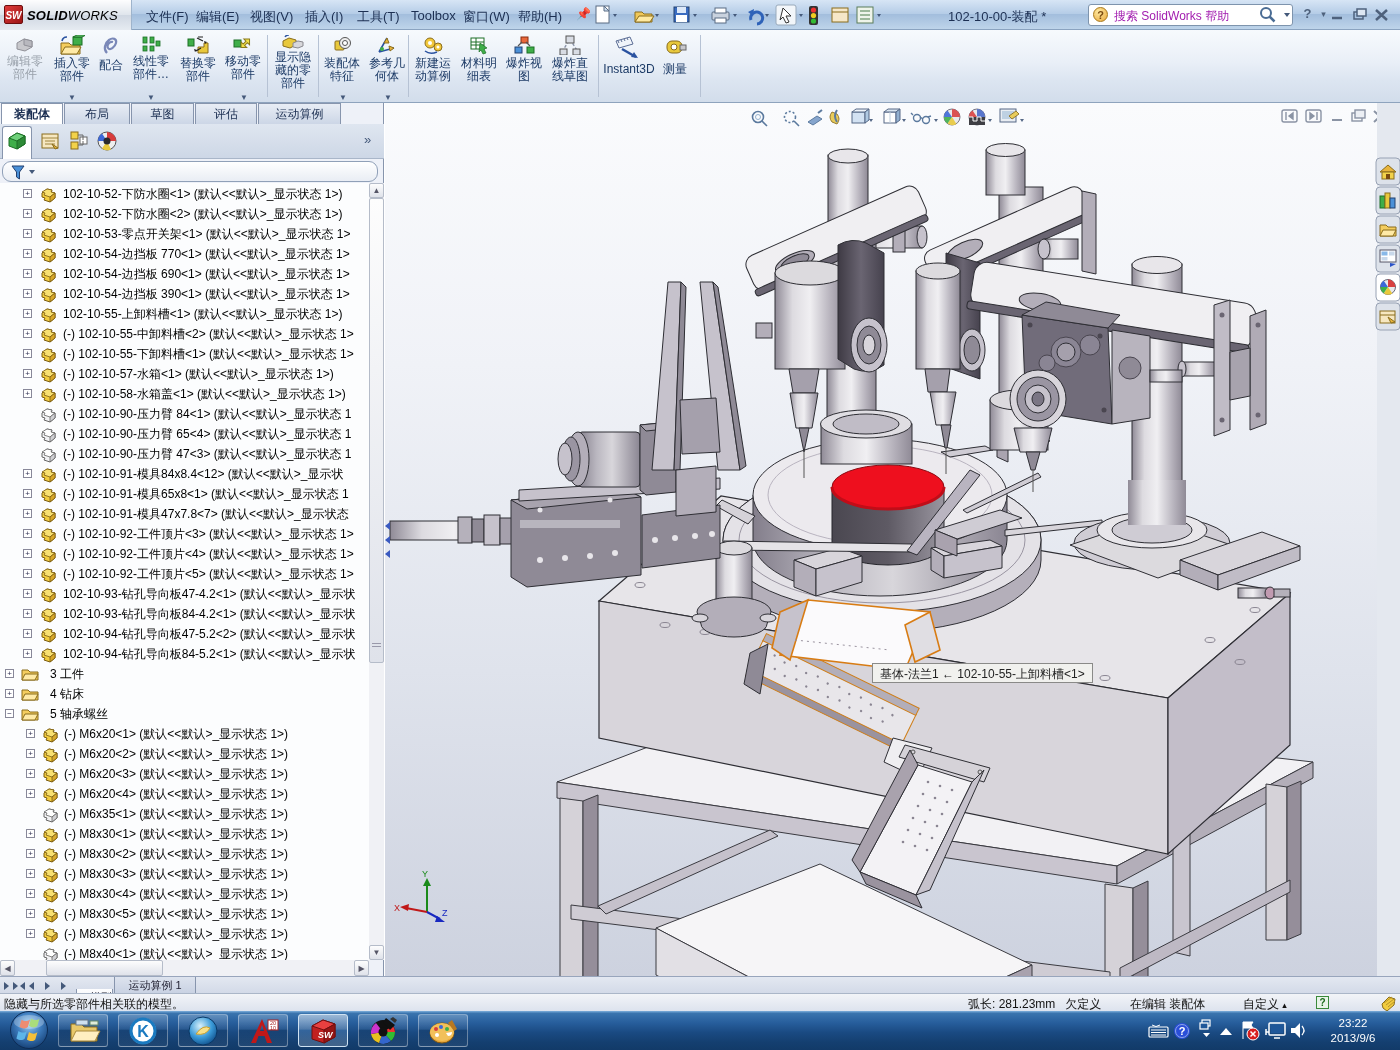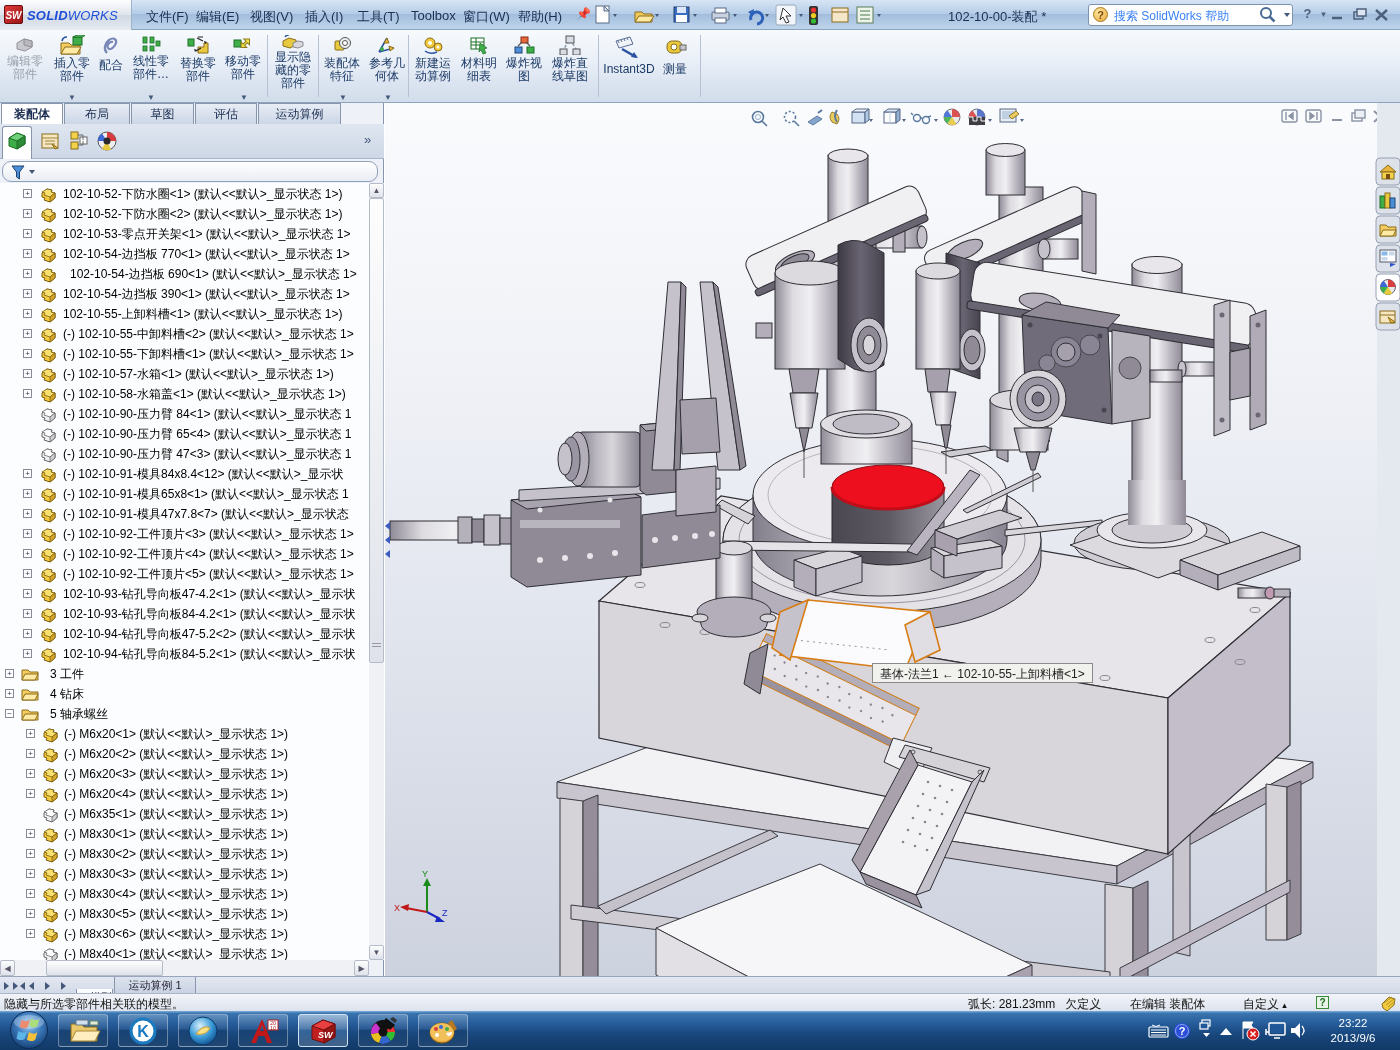--- a/index.html
+++ b/index.html
@@ -2,21 +2,21 @@
 <html><head><meta charset="utf-8">
 <style>
 *{margin:0;padding:0;box-sizing:border-box}
 html,body{width:1400px;height:1050px;overflow:hidden;font-family:"Liberation Sans",sans-serif}
 #page{position:relative;width:1400px;height:1050px;background:#fff}
 .abs{position:absolute}
 
 #titlebar{left:0;top:0;width:1400px;height:30px;background:linear-gradient(#d7e5f5,#b3cbe6 50%,#a3bedd 50%,#bed4ea);border-bottom:1px solid #8aa3c0}
 #logostrip{left:0;top:0;width:132px;height:30px;background:linear-gradient(#fdfdfe,#dfe5ec 50%,#cfd7e2 50%,#e6ebf1);border-right:1px solid #9eb4cc}
 #swlogo{left:4px;top:5px;width:19px;height:19px;background:linear-gradient(135deg,#e03c3c,#9b1515);border:1px solid #6c0f0f;border-radius:2px;color:#fff;font-weight:bold;font-size:10px;text-align:center;line-height:20px;font-style:italic}
-#swname{left:27px;top:8px;font-size:13px;font-weight:bold;font-style:italic;color:#1d4ed8;letter-spacing:.2px}
+#swname{left:27px;top:8px;font-size:13px;font-weight:bold;font-style:italic;color:#000000;letter-spacing:.2px}
 .menu{top:8px;font-size:13px;color:#1c2f52}
 #doctitle{left:948px;top:8px;font-size:13px;color:#1c2f52}
 #searchbox{left:1088px;top:4px;width:205px;height:22px;background:#fff;border:1px solid #7e94ad;border-radius:3px;font-size:12px;color:#555}
 .winbtn{top:8px;width:15px;height:13px;color:#4e617c;font-size:12px;line-height:12px;text-align:center}
 
 #ribbon{left:0;top:30px;width:1400px;height:73px;background:linear-gradient(#f7fafd,#e9eff7 45%,#dce5f1 70%,#d2ddeb);border-bottom:1px solid #8ea3bd}
 .ritem{position:absolute;top:33px;text-align:center;font-size:12px;line-height:13px;color:#1c3a66}
 .ritem .ic{display:block;margin:2px auto 2px}
 .rsep{position:absolute;top:35px;width:1px;height:62px;background:#b6c2d4}
 .rdrop{position:absolute;font-size:8px;color:#44597a}
@@ -96,21 +96,21 @@
     <rect x="239" y="4" width="16" height="14" fill="#f6e7c8" stroke="#8a6d1c"></rect>
       <path d="M239 8 h16" stroke="#8a6d1c"></path>
 
     <rect x="264" y="3" width="16" height="16" fill="#eef4ea" stroke="#5a7c5a"></rect>
       <path d="M267 7h10M267 11h10M267 15h10" stroke="#4a7c4a"></path>
     <path d="M284 10l4 0 -2 3z" fill="#44597a"></path>
   </svg>
   <div class="abs" id="doctitle">102-10-00-装配 *</div>
   <div class="abs" id="searchbox"></div>
   <div class="abs" style="left:1093px;top:7px;width:15px;height:15px;border-radius:8px;background:radial-gradient(circle at 35% 30%,#ffe9a0,#e8a83c);border:1px solid #a87818;color:#7a4a10;font-size:11px;font-weight:bold;text-align:center;line-height:15px">?</div>
-  <div class="abs" style="left:1114px;top:8px;font-size:12px;color:#3b82f6">搜索 SolidWorks 帮助</div>
+  <div class="abs" style="left:1114px;top:8px;font-size:12px;color:#a21caf">搜索 SolidWorks 帮助</div>
   <svg class="abs" style="left:1258px;top:6px" width="34" height="18">
       <circle cx="8" cy="7" r="5" fill="none" stroke="#4a6c94" stroke-width="2"></circle>
       <path d="M11.5 10.5 l5 5" stroke="#4a6c94" stroke-width="2.5"></path>
       <path d="M26 7l6 0 -3 4z" fill="#44597a"></path>
     </svg>
   <div class="abs winbtn" style="left:1300px;font-size:13px;font-weight:bold">?</div>
   <div class="abs winbtn" style="left:1316px;font-size:9px">▾</div>
   <svg class="abs" style="left:1330px;top:8px" width="66" height="14">
     <path d="M2 10 h10" stroke="#4e617c" stroke-width="2.5"></path>
     <rect x="24" y="4" width="9" height="7" fill="none" stroke="#4e617c" stroke-width="1.5"></rect>
@@ -320,21 +320,21 @@
           <svg style="position:absolute;left:40px;top:3px" width="18" height="16">
             <use href="#ypart"></use>
           </svg>
           <div style="position:absolute;left:63px;top:0">102-10-54-边挡板 770&lt;1&gt; (默认&lt;&lt;默认&gt;_显示状态 1&gt;</div>
         </div>
     <div class="trow" style="top:81px">
           <div class="pbox" style="left:23px">+</div>
           <svg style="position:absolute;left:40px;top:3px" width="18" height="16">
             <use href="#ypart"></use>
           </svg>
-          <div style="position:absolute;left:70px;top:0">102-10-54-边挡板 690&lt;1&gt; (默认&lt;&lt;默认&gt;_显示状态 1&gt;</div>
+          <div style="position:absolute;left:63px;top:0">102-10-54-边挡板 690&lt;1&gt; (默认&lt;&lt;默认&gt;_显示状态 1&gt;</div>
         </div>
     <div class="trow" style="top:101px">
           <div class="pbox" style="left:23px">+</div>
           <svg style="position:absolute;left:40px;top:3px" width="18" height="16">
             <use href="#ypart"></use>
           </svg>
           <div style="position:absolute;left:63px;top:0">102-10-54-边挡板 390&lt;1&gt; (默认&lt;&lt;默认&gt;_显示状态 1&gt;</div>
         </div>
     <div class="trow" style="top:121px">
           <div class="pbox" style="left:23px">+</div>

